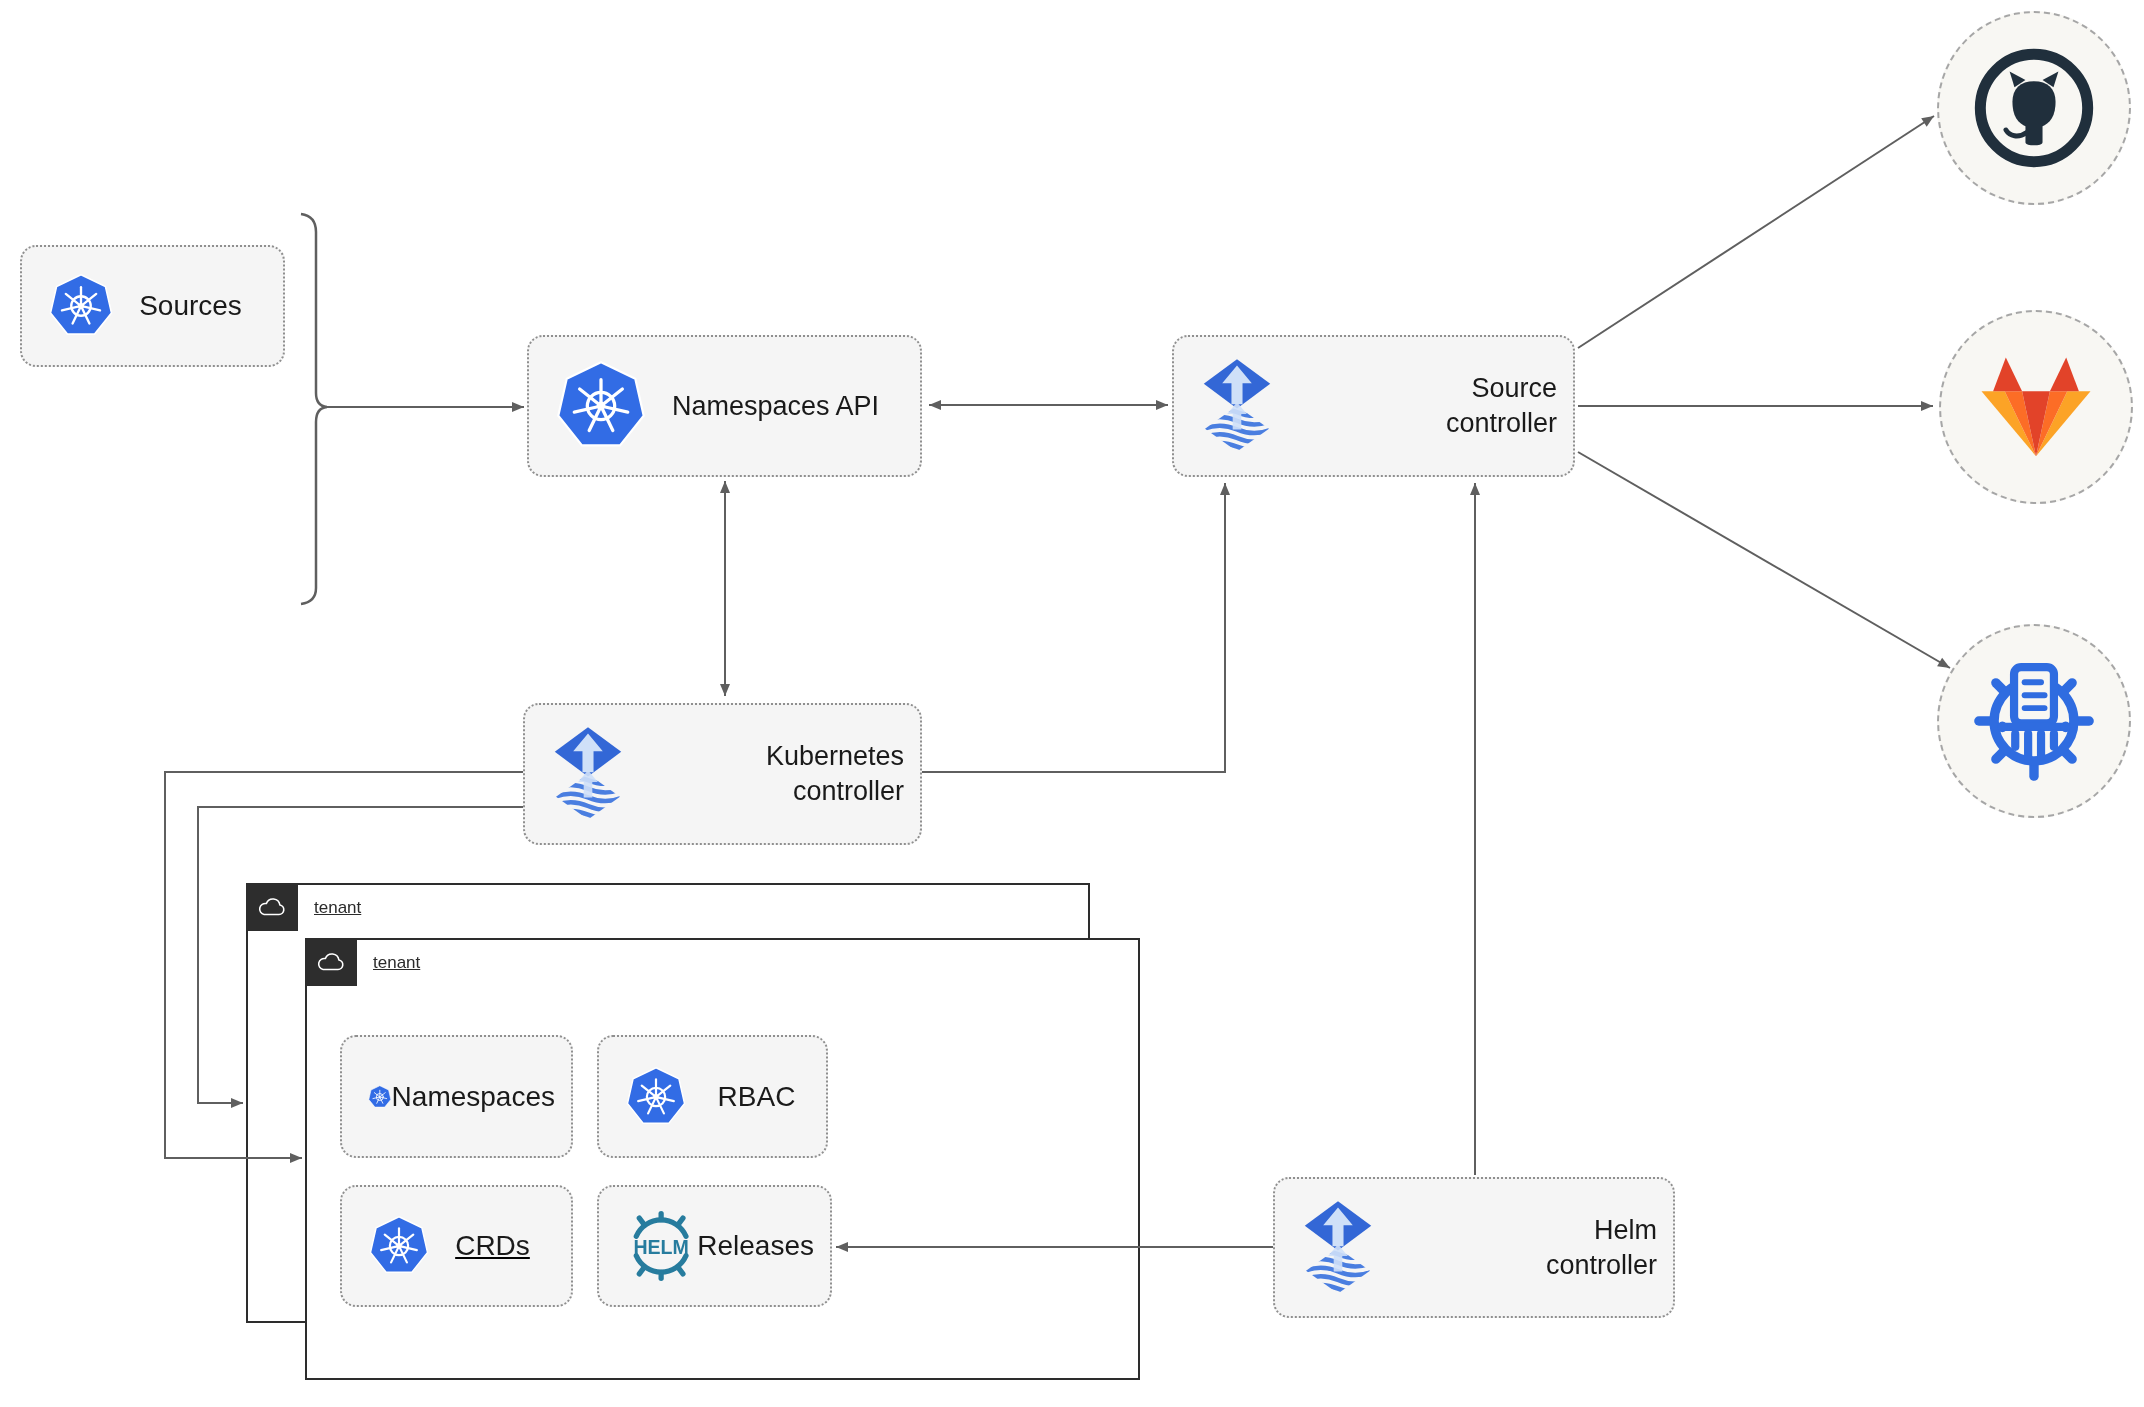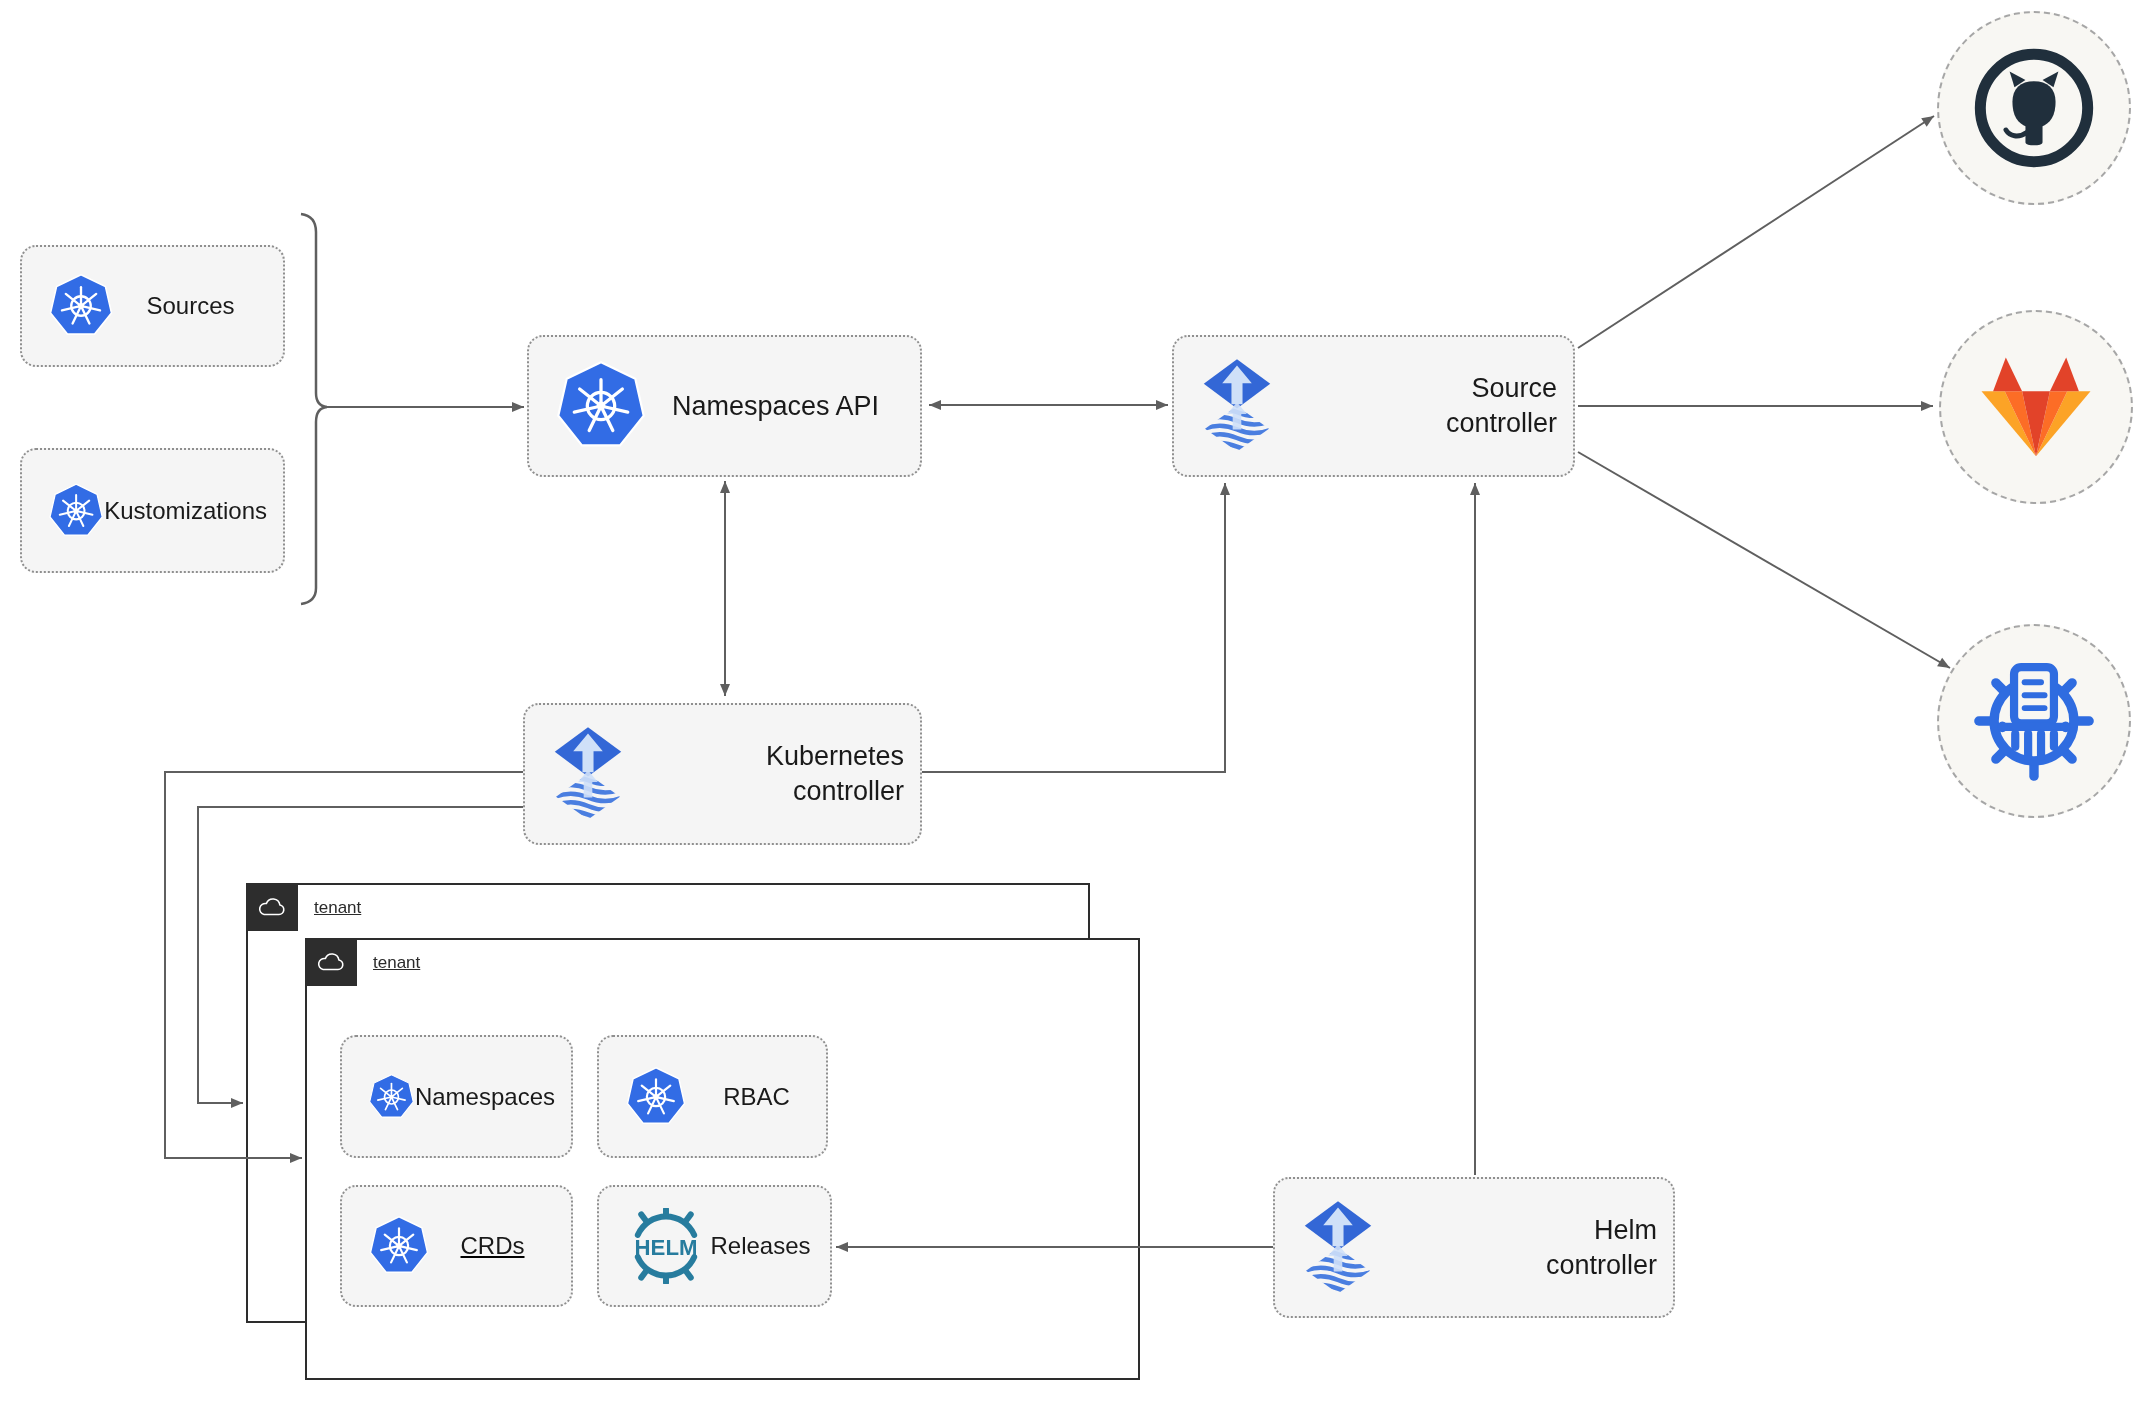--- a/index.html
+++ b/index.html
@@ -2,21 +2,21 @@
 <html style="--box-fill: #f5f5f5; --box-border: #8f8f8f; --line-gray: #5f5f5f; --text-dark: #1a1a1a; --k8s-blue: #326ce5; --flux-blue: #3367d6; --flux-light: #cfe0f8; --flux-stripe: #4a7ee0; --helm-teal: #277c9e; --github-dark: #202f3c; --gitlab-red: #e24329; --gitlab-orange: #fc6d26; --gitlab-yellow: #fca326; --bucket-blue: #2f6ce0; --tenant-dark: #2d2d2d; --circle-fill: #f8f7f3; --circle-border: #a6a6a6;"><head>
 <meta charset="utf-8">
 <style>
   :root{ --box-fill:#f5f5f5; }
   html,body{margin:0;padding:0;background:#fff;font-family:"Liberation Sans",sans-serif;}
   .stage{position:relative;width:2144px;height:1407px;background:#fff;overflow:hidden;}
   .connectors{position:absolute;left:0;top:0;z-index:6;pointer-events:none;}
   .node{position:absolute;box-sizing:border-box;background:var(--box-fill);
         border:2px dotted var(--box-border);border-radius:16px;
         display:flex;align-items:center;padding:0 16px 0 26px;z-index:3;}
-  .node .lbl{flex:1;text-align:center;font-size:24px;color:var(--text-dark);white-space:nowrap;}
+  .node .lbl{flex:1;text-align:center;font-size:28px;color:var(--text-dark);white-space:nowrap;}
   .node.big .lbl{font-size:27px;}
   .node .lbl .ln{display:block;line-height:1.28;text-align:right;}
   .circle{position:absolute;box-sizing:border-box;width:194px;height:194px;border-radius:50%;
           background:var(--circle-fill);border:2px dashed var(--circle-border);
           display:flex;align-items:center;justify-content:center;z-index:3;}
   .tenant{position:absolute;box-sizing:border-box;background:#fff;border:2px solid var(--tenant-dark);}
   .tenant .badge{position:absolute;left:-2px;top:-2px;width:52px;height:48px;background:var(--tenant-dark);
                  display:flex;align-items:center;justify-content:center;}
   .tenant .tlabel{position:absolute;left:66px;top:13px;font-size:17px;color:#2b2b2b;text-decoration:underline;}
   .t-outer{z-index:1;}
@@ -170,26 +170,20 @@
     <div class="tlabel">tenant</div>
   </div>
 
   <div class="node" style="left:20px;top:245px;width:265px;height:122px;">
     <svg width="66" height="64">
         <use href="#sym-k8s"></use>
       </svg>
     <div class="lbl">Sources</div>
   </div>
 
-  <div class="node" style="left:20px;top:448px;width:265px;height:125px;">
-    <svg width="66" height="64">
-        <use href="#sym-k8s"></use>
-      </svg>
-    <div class="lbl">Kustomizations</div>
-  </div>
 
   <div class="node big" style="left:527px;top:335px;width:395px;height:142px;">
     <svg width="92" height="90">
         <use href="#sym-k8s"></use>
       </svg>
     <div class="lbl">Namespaces API</div>
   </div>
 
   <div class="node big" style="left:1172px;top:335px;width:403px;height:142px;">
     <svg width="74" height="96">

